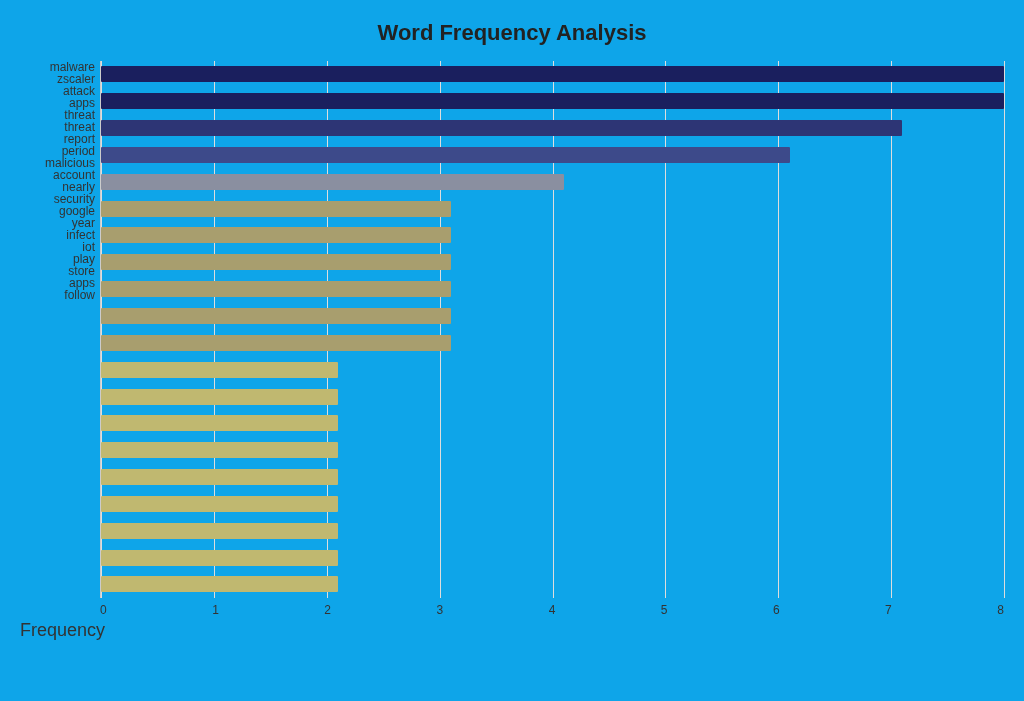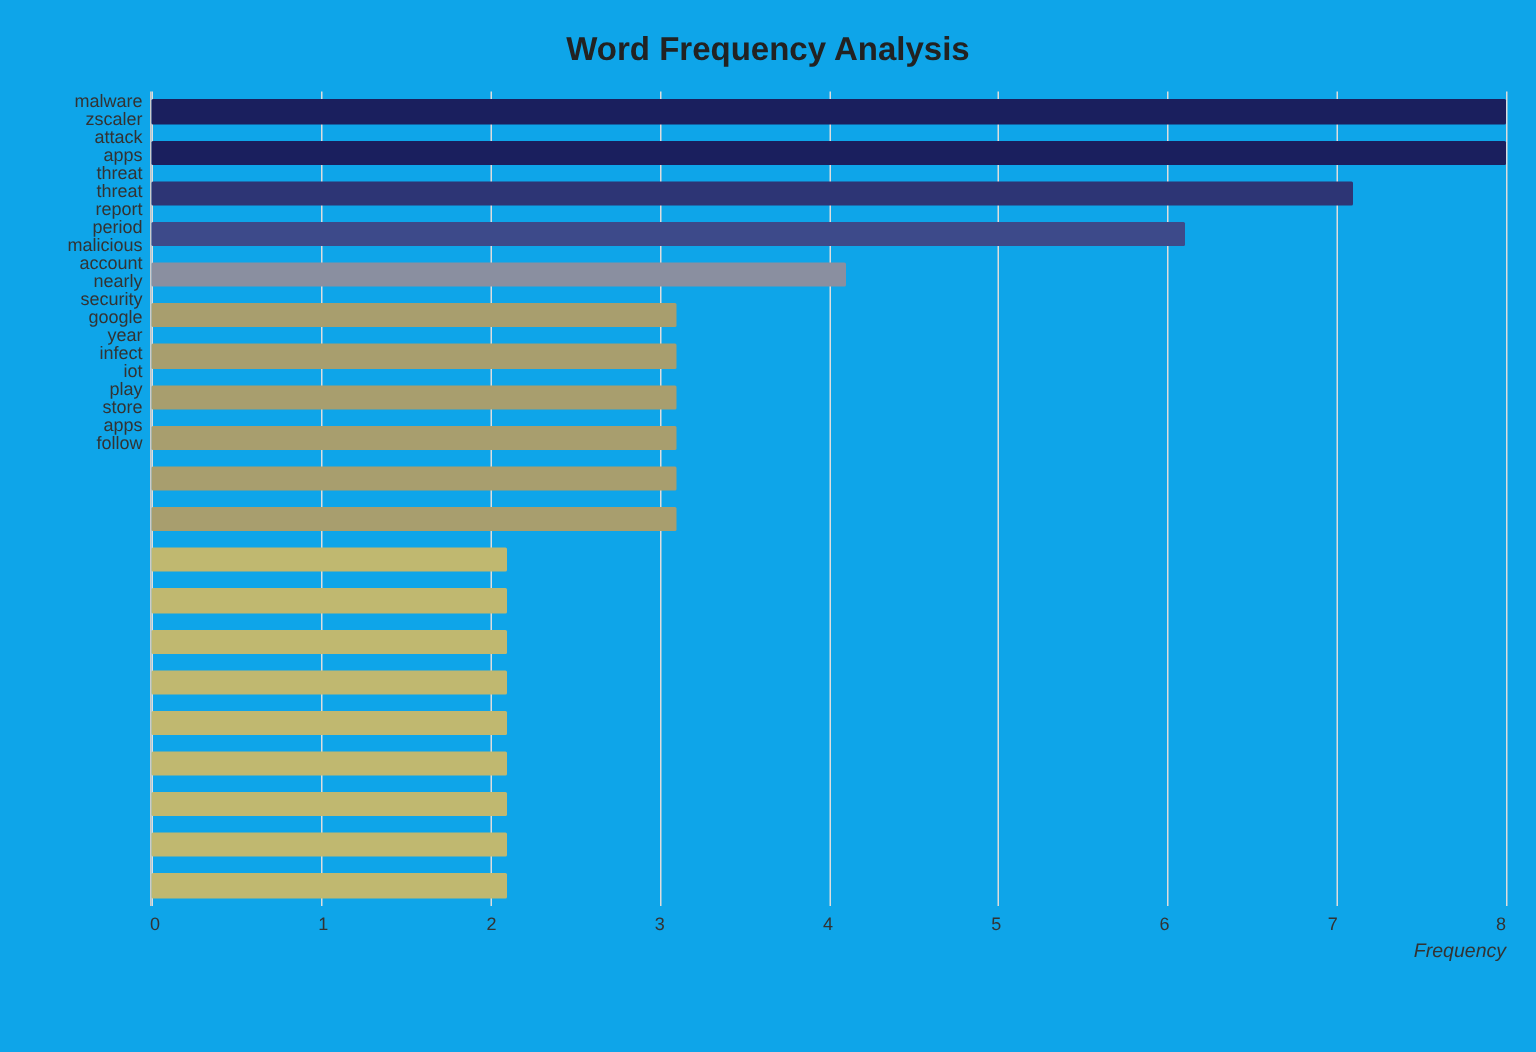--- a/index.html
+++ b/index.html
@@ -95,25 +95,24 @@
       display: flex;
       flex-direction: row;
       justify-content: space-between;
     }
     .x-label {
       font-size: 12px;
       color: #333;
       text-align: center;
     }
     .x-axis-title {
-      text-align: right;
-      font-size: 13px;
+      text-align: left;
+      font-size: 18px;
       color: #333;
       margin-top: 3px;
-      font-style: italic;
     }
   </style>
 </head>
 <body>
 
 <div class="chart-container">
   <div class="chart-title">Word Frequency Analysis</div>
   <div class="chart-area">
     <div class="bars-section">
       <div class="y-labels" id="y-labels-container">

